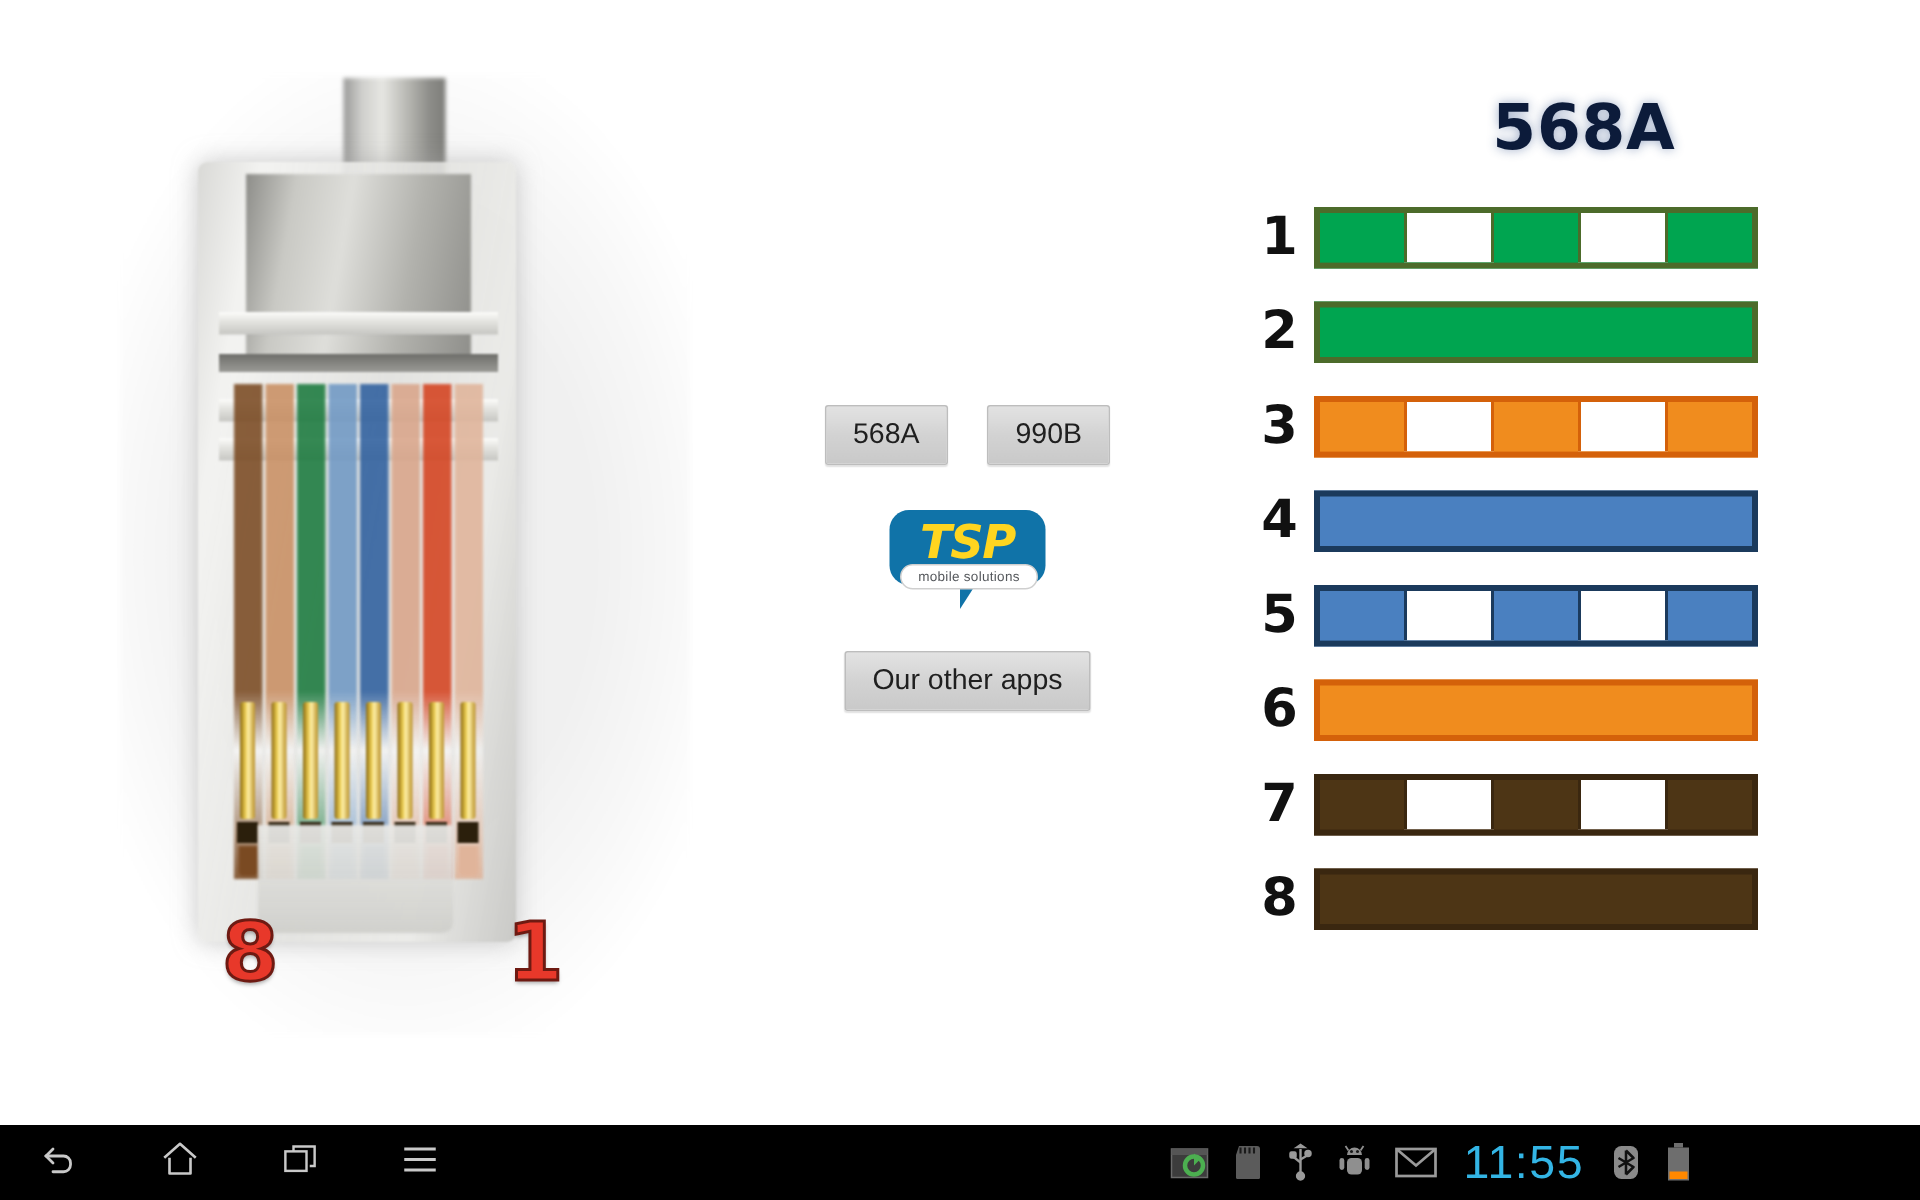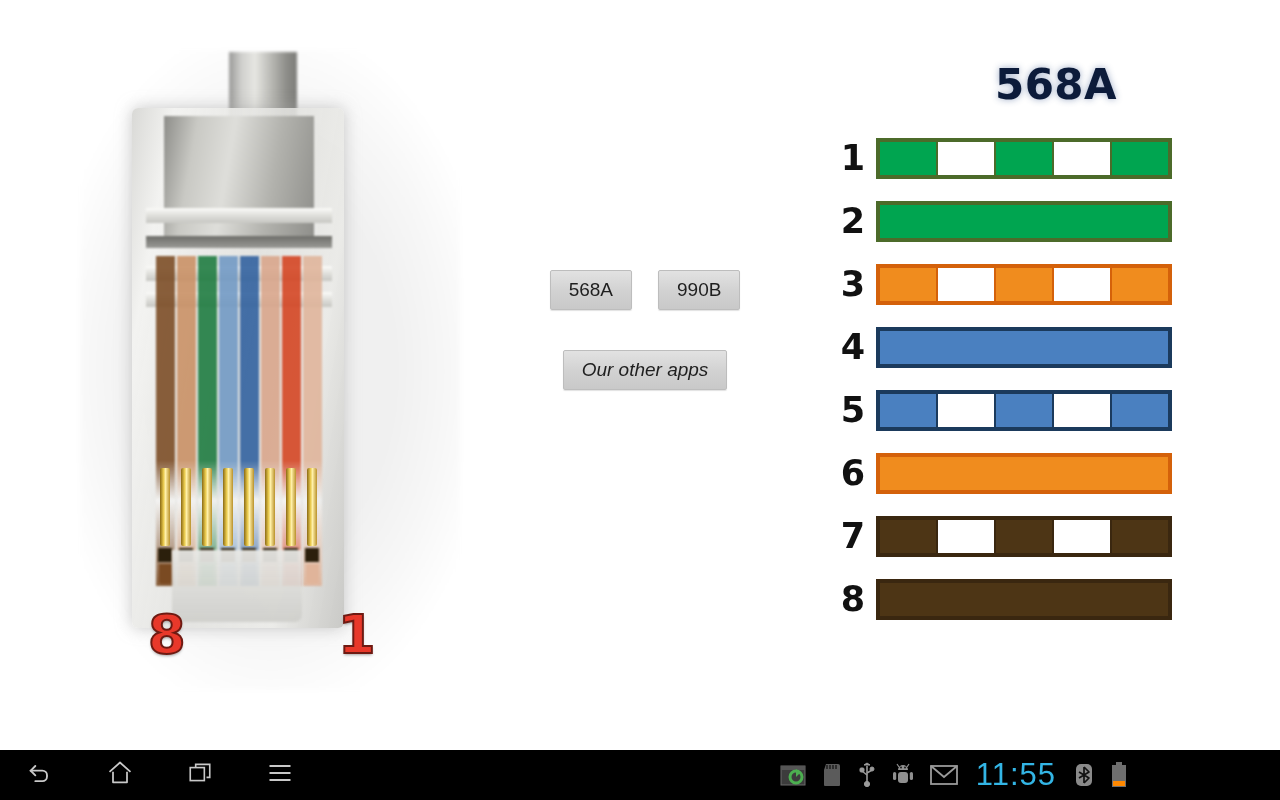--- a/index.html
+++ b/index.html
@@ -214,24 +214,23 @@
     letter-spacing: .2px;
   }
   .tsp-tail {
     position: absolute;
     left: 47px; top: 52px;
     width: 0; height: 0;
     border-left: 9px solid #1073a8;
     border-bottom: 14px solid transparent;
   }
   .other-apps-wrap {
-    margin-top: 40px;
+    margin-top: 22px;
     display: flex;
     justify-content: center;
-    font-style: italic;
   }
 
   
   .diagram {
     position: absolute;
     left: 830px;
     top: 60px;
     width: 400px;
   }
   .diagram-title {
@@ -365,20 +364,28 @@
     <div class="pin-number left">8</div>
     <div class="pin-number right">1</div>
   </div>
 
   <div class="center-panel">
     <div class="std-buttons">
       <div class="btn">568A</div>
       <div class="btn">990B</div>
     </div>
 
+    <div class="logo-wrap">
+      <div class="tsp-logo">
+        <div class="tsp-bubble"></div>
+        <div class="tsp-tail"></div>
+        <div class="tsp-text">TSP</div>
+        <div class="tsp-pill">mobile solutions</div>
+      </div>
+    </div>
 
     <div class="other-apps-wrap">
       <div class="btn">Our other apps</div>
     </div>
   </div>
 
   <div class="diagram">
     <div class="diagram-title">568A</div>
     <div id="wire-rows">
         <div class="wire-row">

